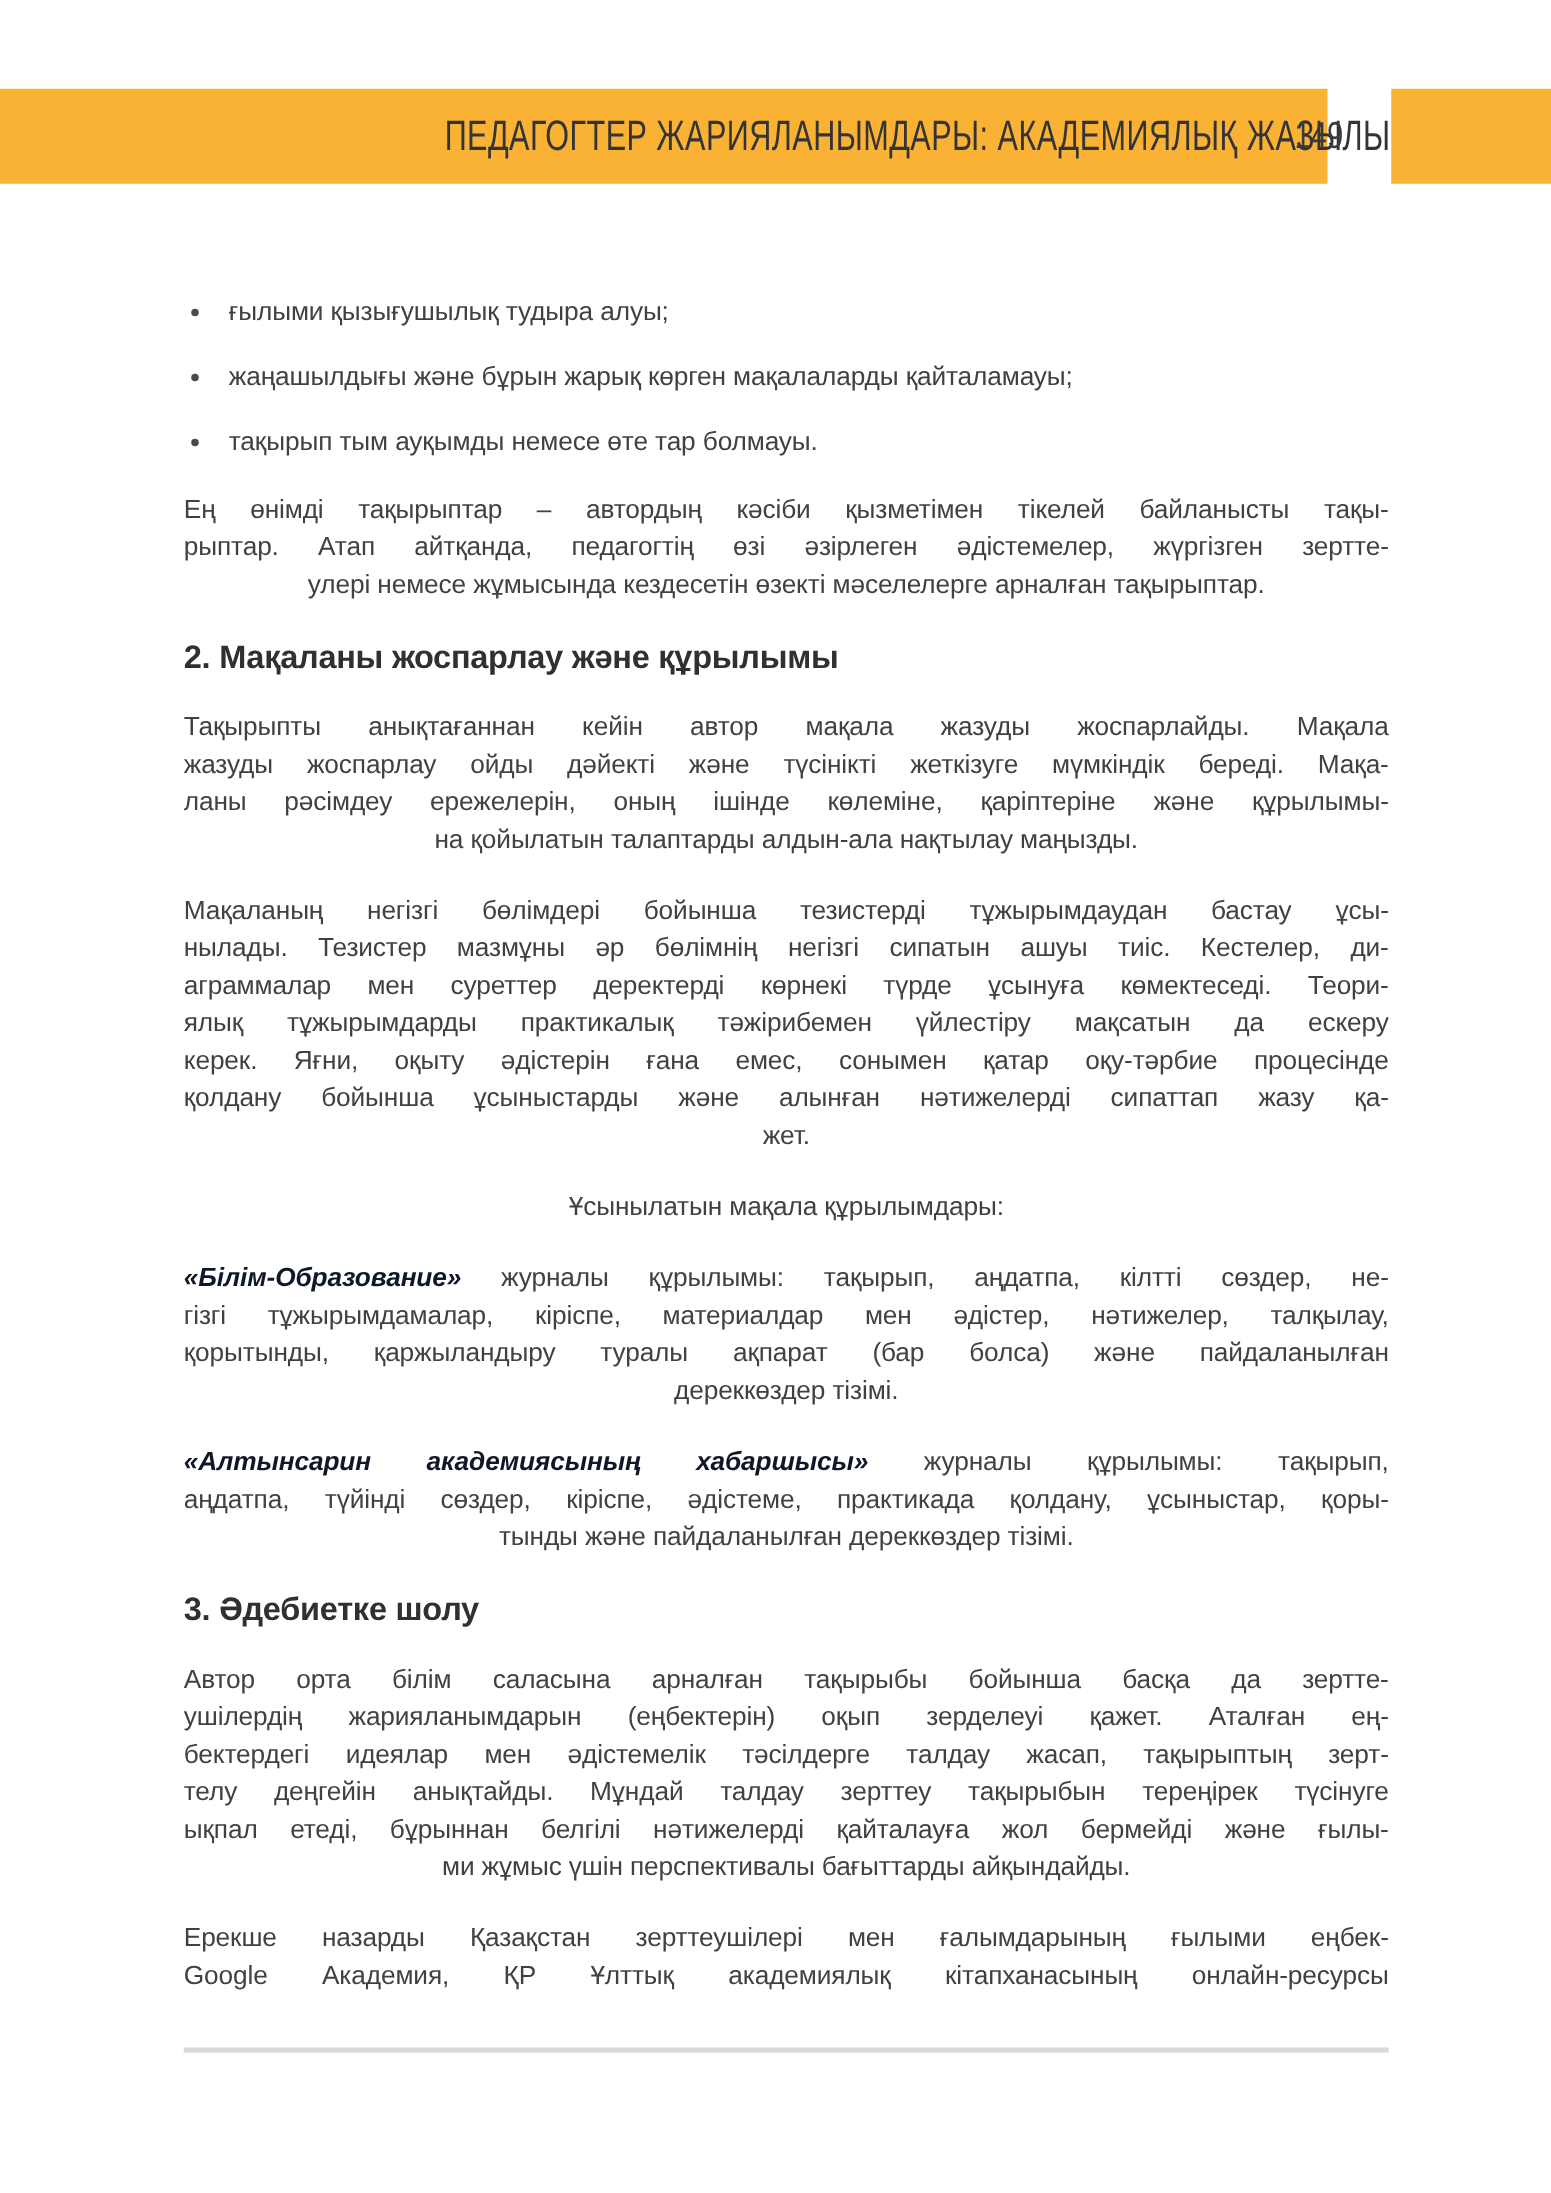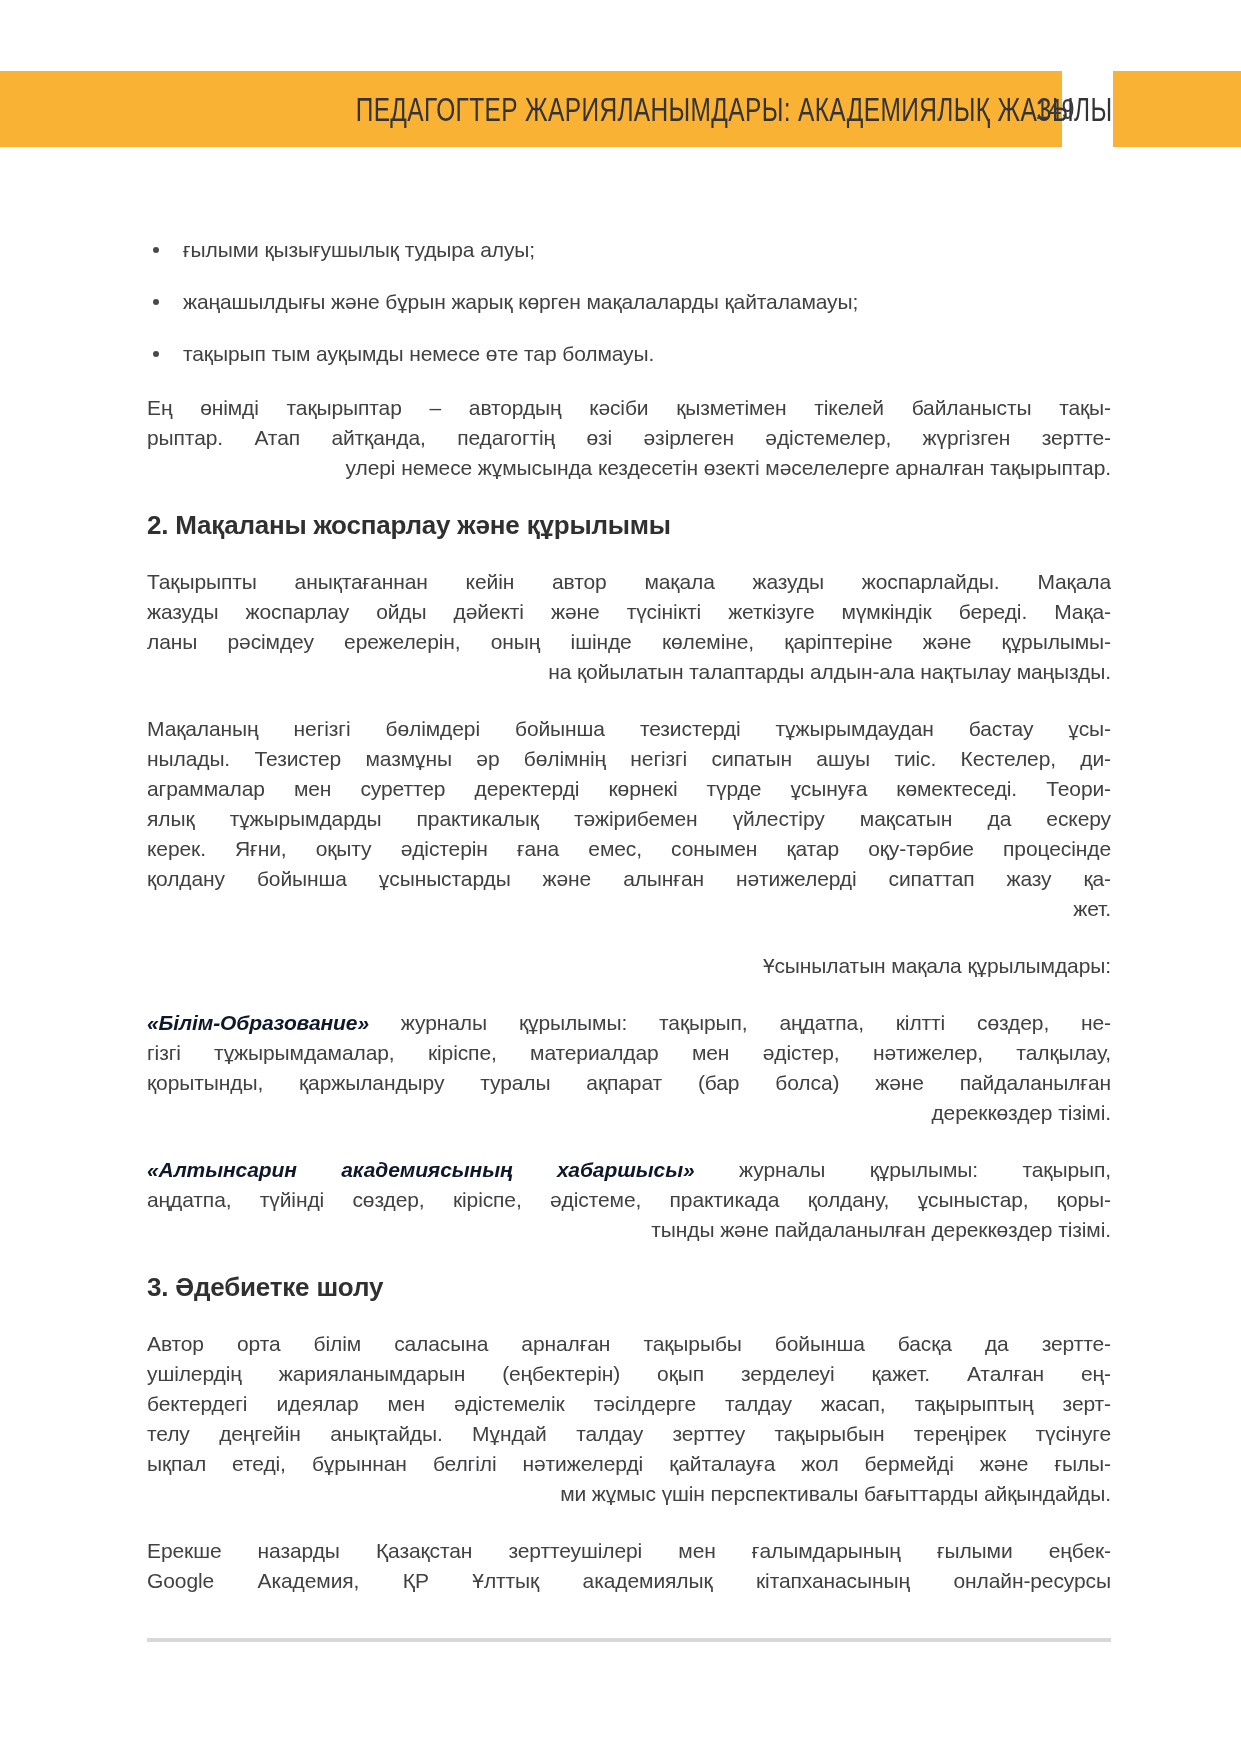--- a/index.html
+++ b/index.html
@@ -45,21 +45,21 @@
   ul.bullets{list-style:none;margin:0 0 24px 0;padding:0;}
   ul.bullets li{
     position:relative;padding-left:36px;margin-bottom:22px;
     height:30px;line-height:30px;
   }
   .dot{
     position:absolute;left:6px;top:12px;width:6px;height:6px;
     border-radius:50%;background:#4a4a4c;
   }
   .para{margin:0 0 27px 0;}
-  .line{height:30px;line-height:30px;overflow:hidden;text-align:right;}
+  .line{height:30px;line-height:30px;overflow:hidden;text-align:center;}
   .line.fill{text-align:justify;text-align-last:justify;}
   h2{
     margin:3px 0 27px 0;
     font-size:26px;line-height:30px;font-weight:700;
     color:#303032;letter-spacing:-0.2px;
   }
   .lead{font-weight:700;font-style:italic;color:#0f172a;}
   
   .footer-rule{
     position:absolute;left:147px;top:1638px;width:964px;height:4px;

